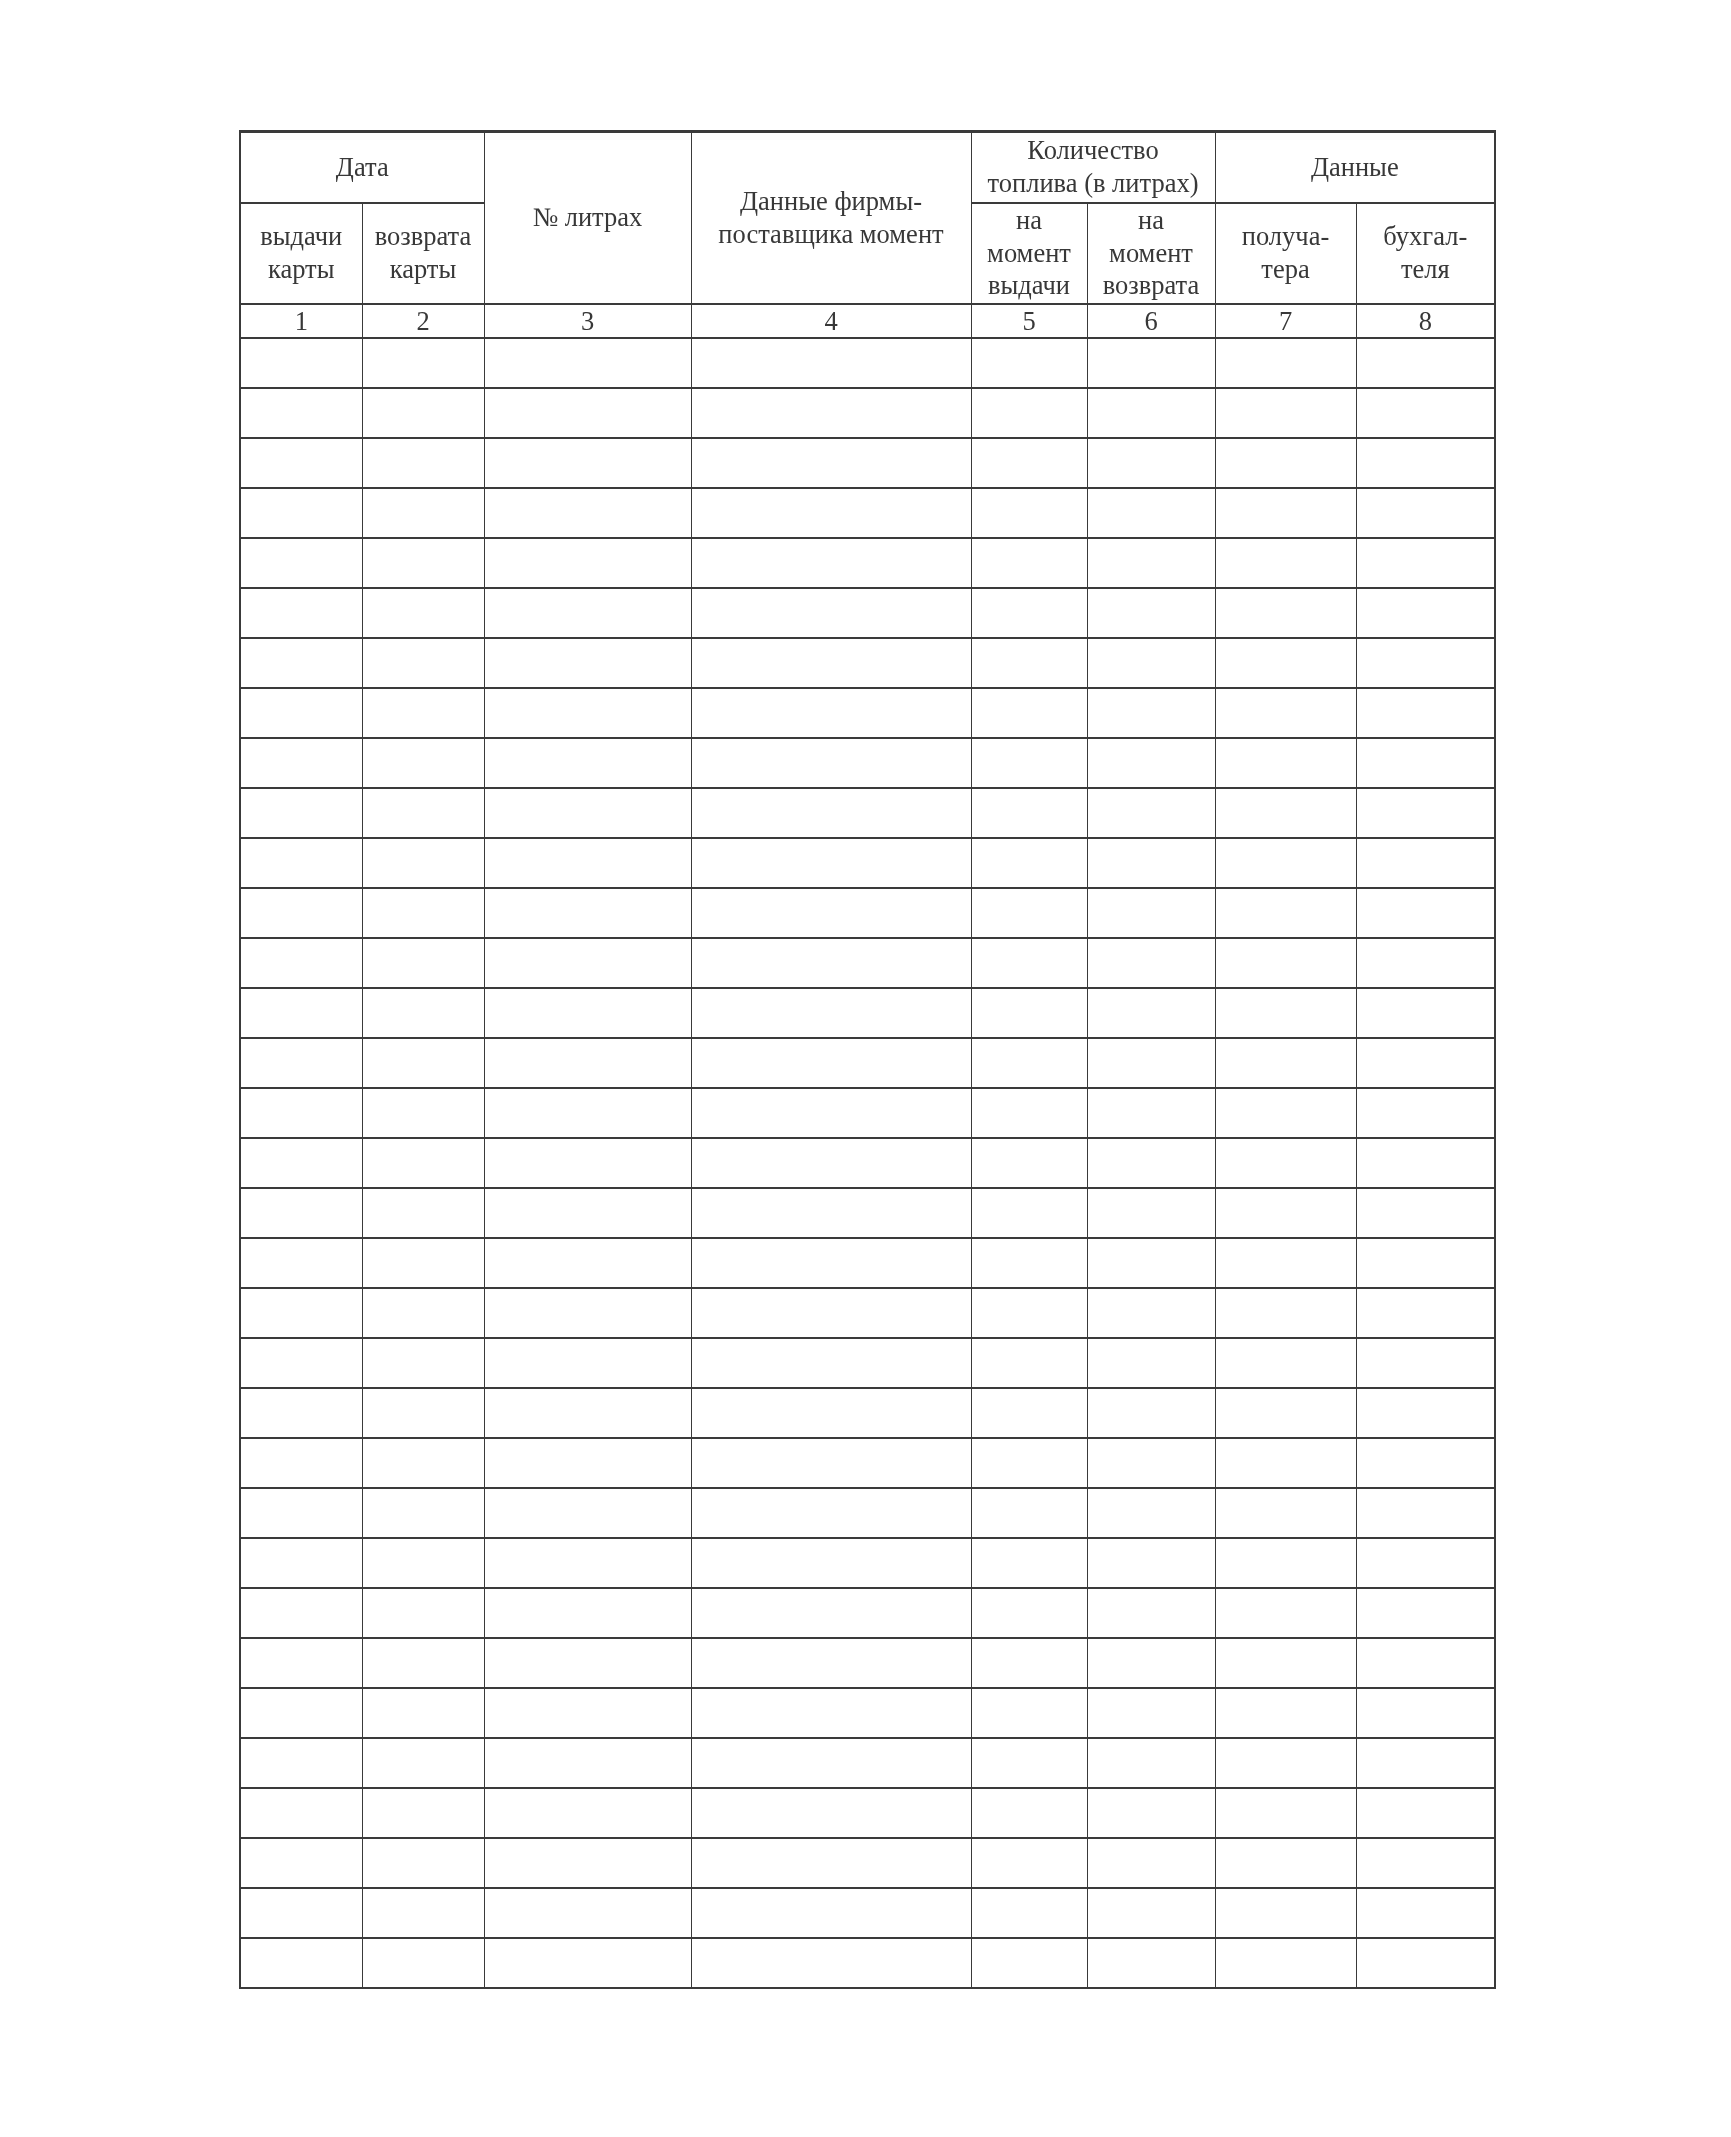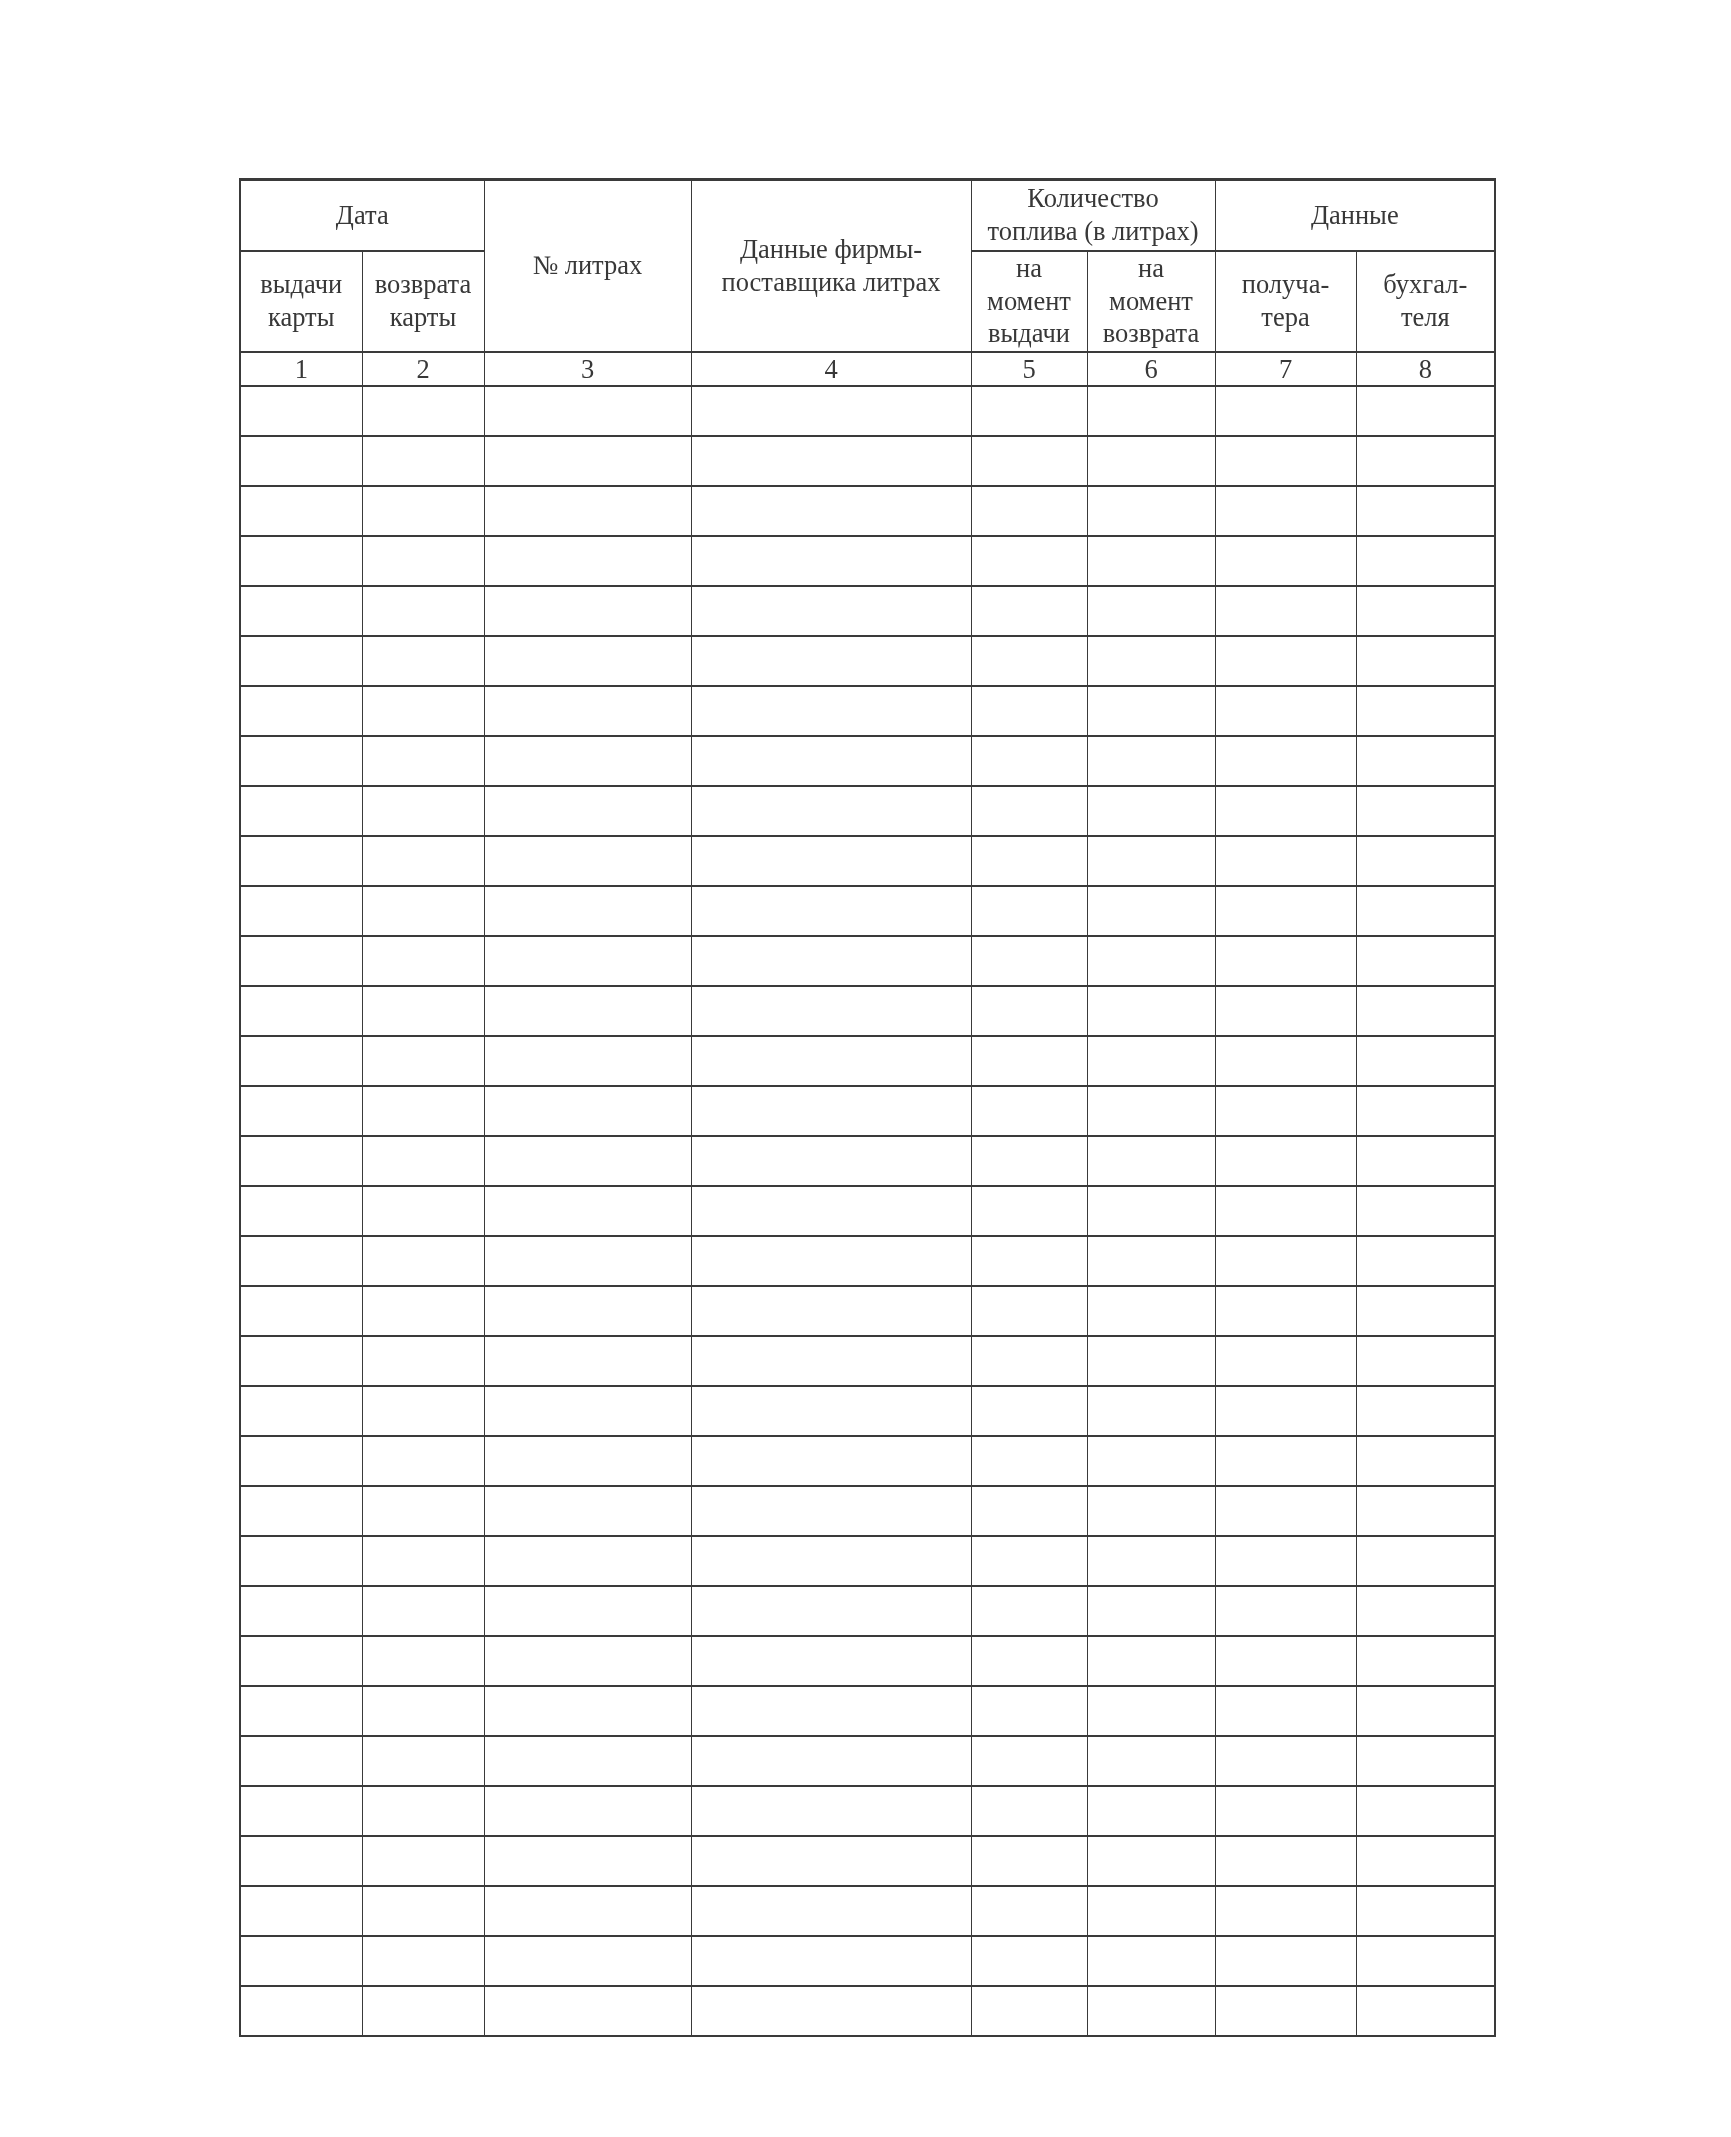--- a/index.html
+++ b/index.html
@@ -15,21 +15,20 @@
     position:relative;
     font-family:"Liberation Serif","DejaVu Serif",serif;
     color:var(--ink);
   }
   .form-table{
     position:absolute;
     left:239px;top:130px;
     width:1253px;
     border-collapse:collapse;
     table-layout:fixed;
-    margin-top:48px;
   }
   .form-table th,.form-table td{
     border:1.8px solid var(--line);
     border-top-width:2.7px;
     border-bottom-width:2.7px;
     padding:0;
     margin:0;
     text-align:center;
     vertical-align:middle;
     font-weight:normal;
@@ -56,21 +55,21 @@
     <col style="width:116px">
     <col style="width:128px">
     <col style="width:141px">
     <col style="width:139px">
   </colgroup>
   <thead>
     <tr class="row-group">
       <th colspan="2">Дата</th>
       <th rowspan="2">№ литрах</th>
       <th rowspan="2">Данные фирмы-
-поставщика литрах</th>
+поставщика момент</th>
       <th colspan="2">Количество
 топлива (в литрах)</th>
       <th colspan="2">Данные</th>
     </tr>
     <tr class="row-sub">
       <th>выдачи
 карты</th>
       <th>возврата
 карты</th>
       <th>на

